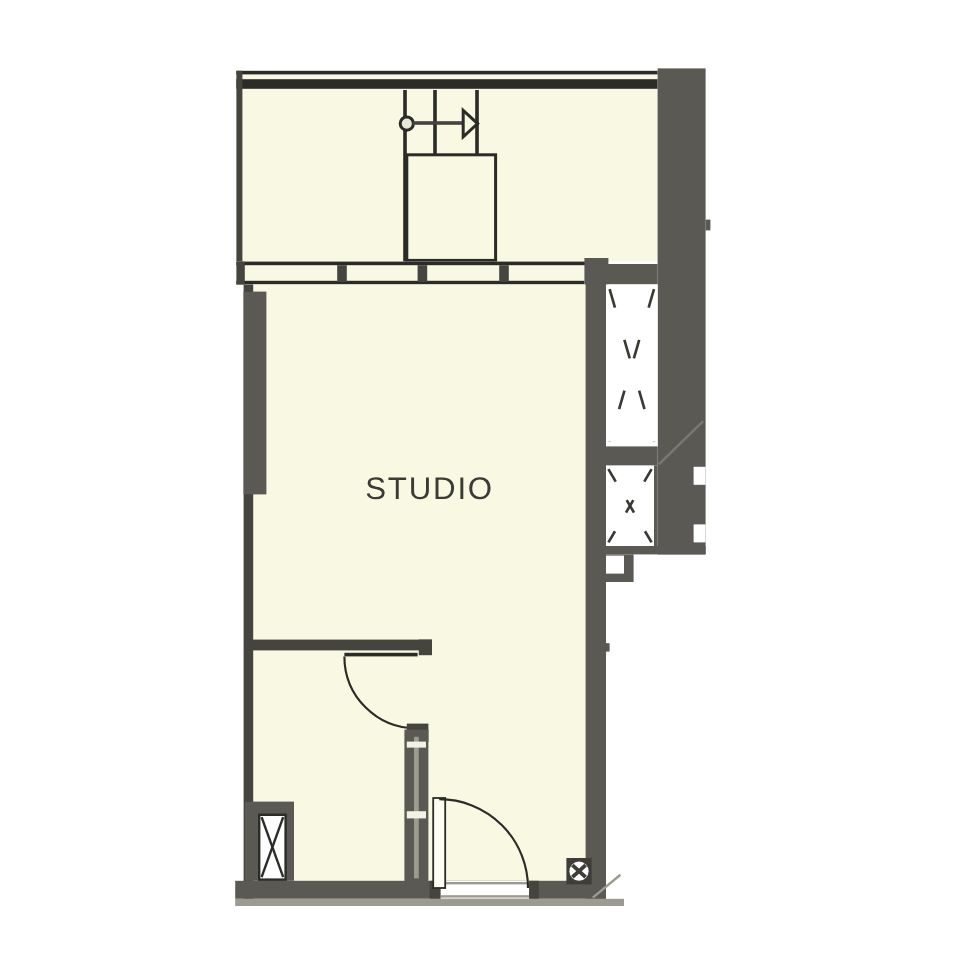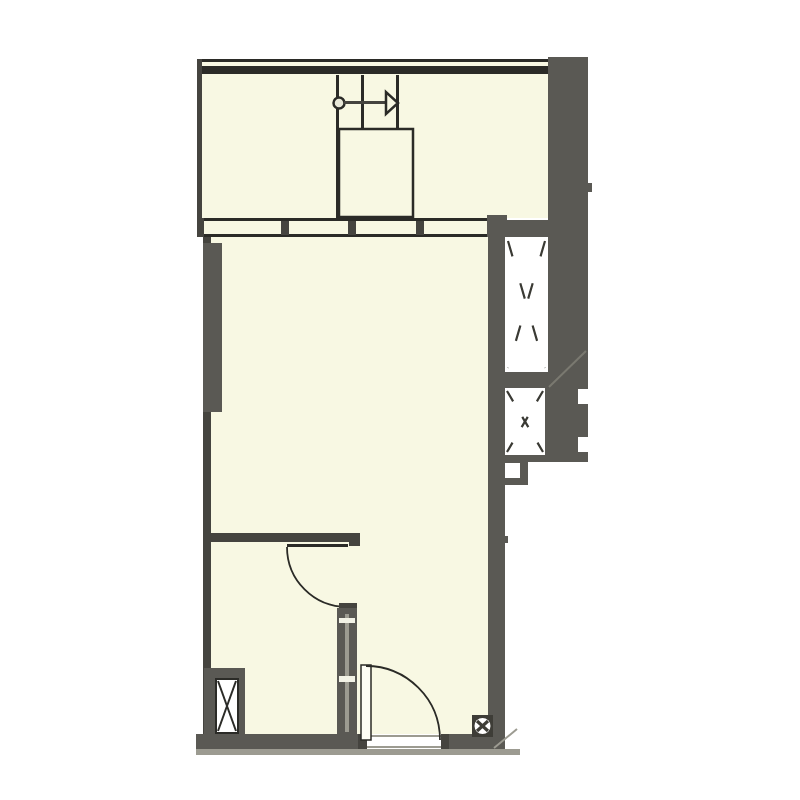--- a/index.html
+++ b/index.html
@@ -135,13 +135,14 @@
     <g>
       <rect x="472" y="715" width="21" height="22" fill="#3e3d37"></rect>
       <circle cx="482.5" cy="726" r="8" fill="#ffffff"></circle>
       <g stroke="#3e3d37" stroke-width="3.2">
         <line x1="477" y1="721" x2="488" y2="731"></line>
         <line x1="488" y1="721" x2="477" y2="731"></line>
       </g>
     </g>
   </svg>
 
+  <div class="room-label">STUDIO</div>
 </div>
 
 </body></html>

